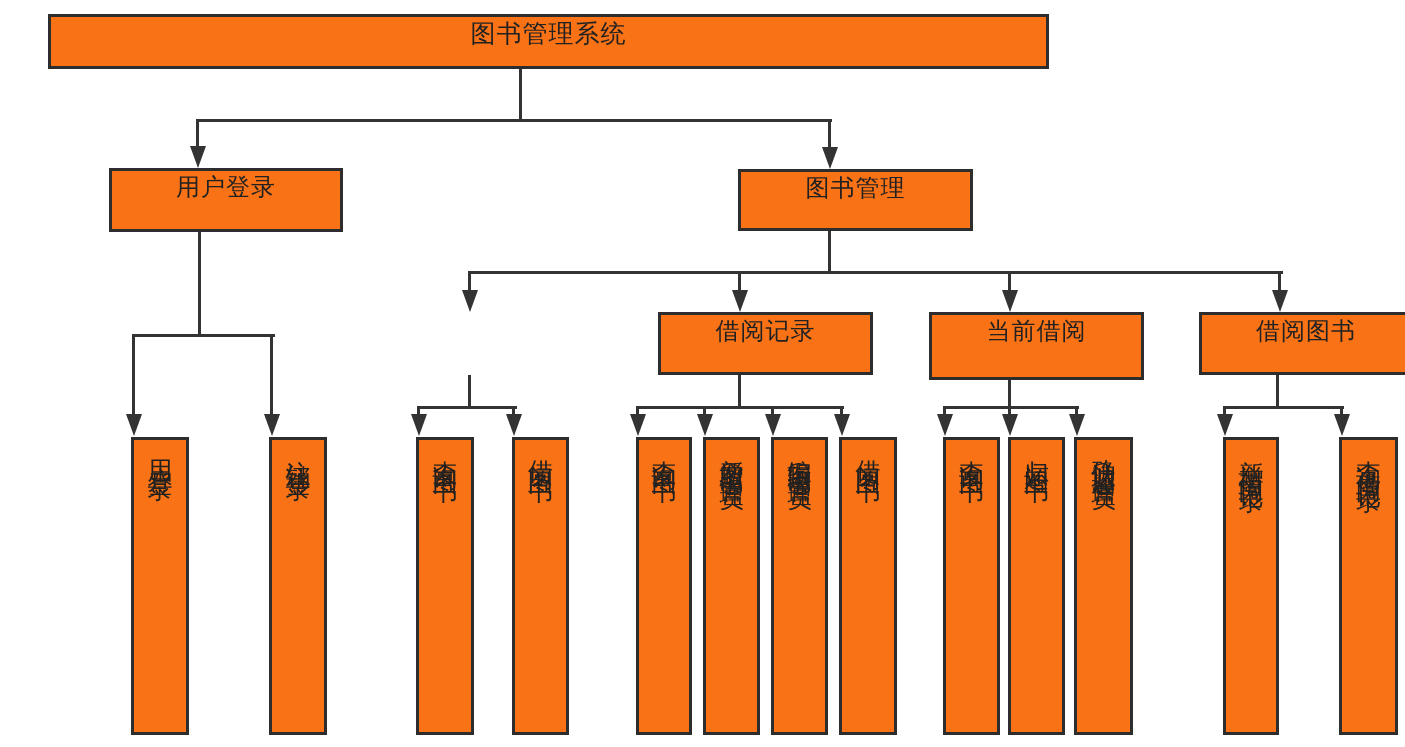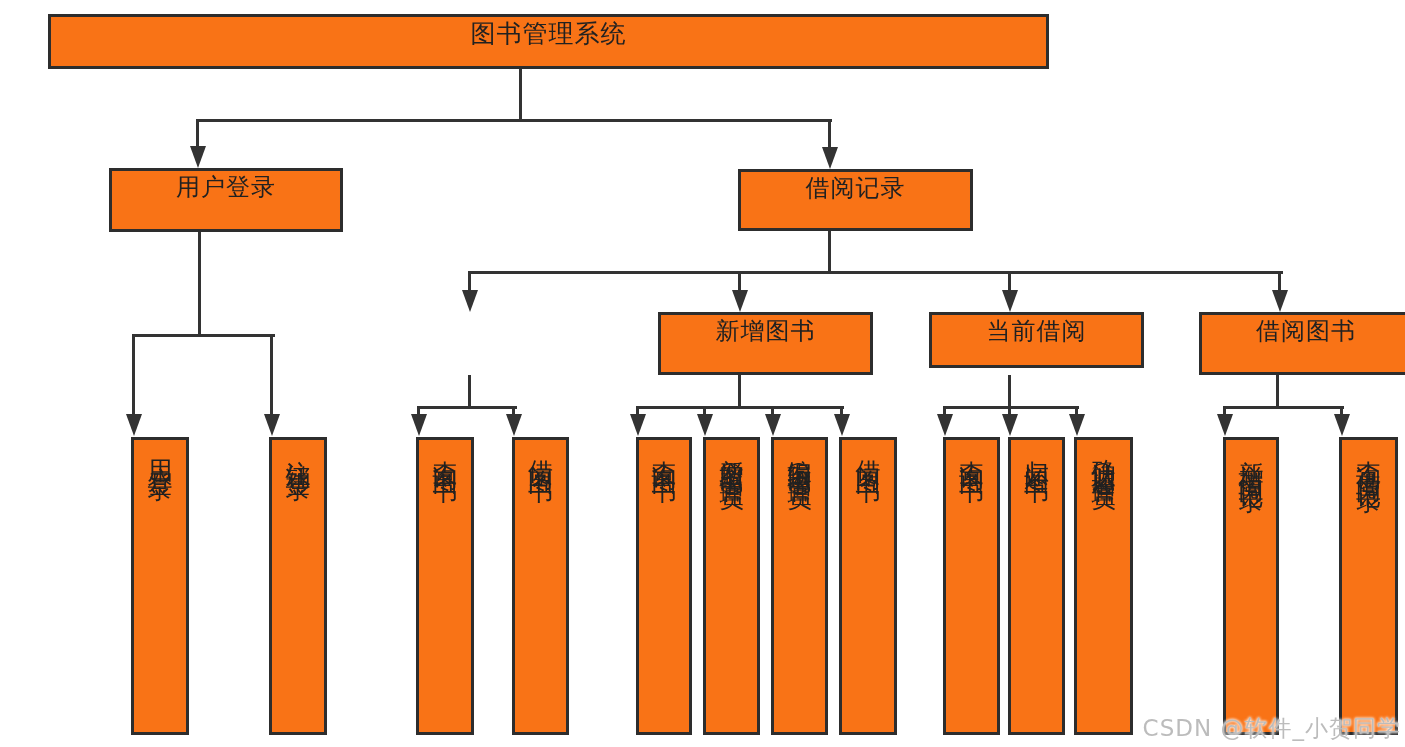--- a/index.html
+++ b/index.html
@@ -97,29 +97,29 @@
 
   <div class="box h root" style="left:22px;top:14px;width:1001px;height:55px">
     <span>图书管理系统</span>
   </div>
 
   <div class="box h" style="left:83px;top:168px;width:234px;height:64px">
     <span>用户登录</span>
   </div>
 
   <div class="box h" style="left:712px;top:169px;width:235px;height:62px">
-    <span>借阅记录</span>
+    <span>图书管理</span>
   </div>
 
 
   <div class="box h" style="left:632px;top:312px;width:215px;height:63px">
-    <span>新增图书</span>
+    <span>借阅记录</span>
   </div>
 
-  <div class="box h" style="left:903px;top:312px;width:215px;height:56px">
+  <div class="box h" style="left:903px;top:312px;width:215px;height:68px">
     <span>当前借阅</span>
   </div>
 
   <div class="box h" style="left:1173px;top:312px;width:214px;height:63px">
     <span>借阅图书</span>
   </div>
 
   <div class="box v" style="left:105px;top:437px;width:58px;height:298px">
     <span>用户登录</span>
   </div>
@@ -157,15 +157,14 @@
     <span>确认归还（管理员）</span>
   </div>
 
   <div class="box v" style="left:1197px;top:437px;width:56px;height:298px">
     <span>新增借阅记录</span>
   </div>
   <div class="box v" style="left:1313px;top:437px;width:59px;height:298px">
     <span>查询借阅记录</span>
   </div>
 
-  <div class="watermark">CSDN @软件_小贺同学</div>
 
 </div>
 
 </body></html>

